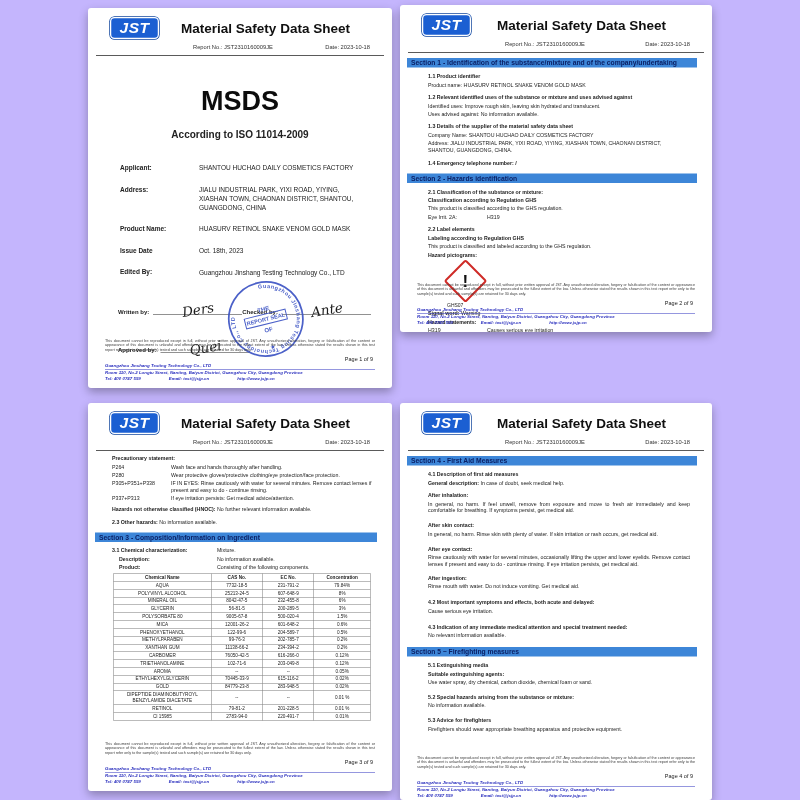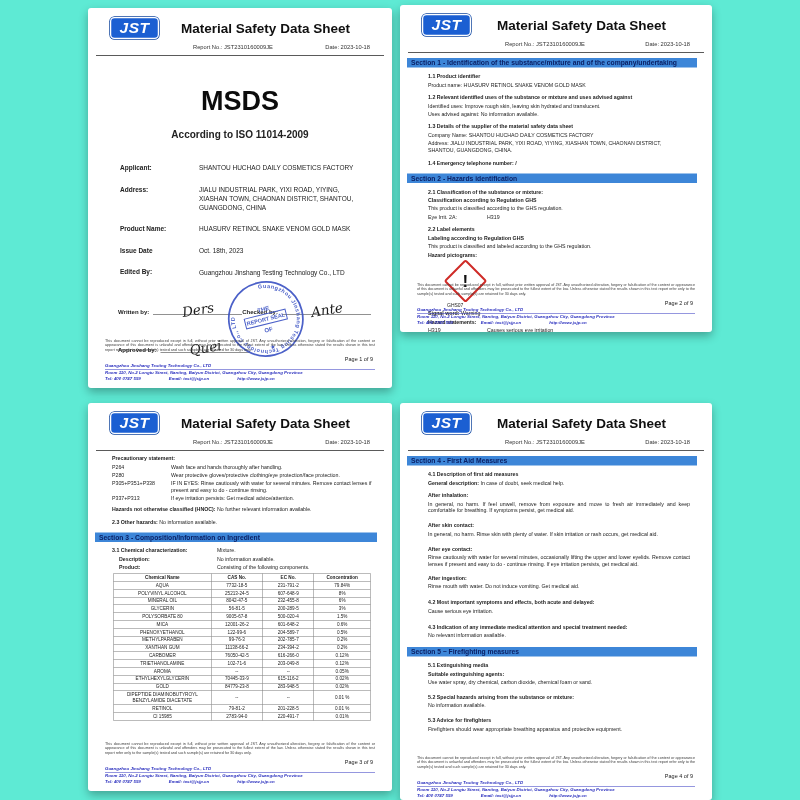--- a/index.html
+++ b/index.html
@@ -1,16 +1,16 @@
 <!DOCTYPE html>
 <html><head>
 <meta charset="utf-8">
 <style>
   html,body{margin:0;padding:0;background:#f2f2f2;font-family:"Liberation Sans",sans-serif;}
-  #canvas{position:relative;width:800px;height:800px;background:#5eead4;overflow:hidden;}
+  #canvas{position:relative;width:800px;height:800px;background:#c4b5fd;overflow:hidden;}
   .page{position:absolute;background:#fff;border-radius:3px;box-shadow:0 4px 10px rgba(0,0,0,.30);overflow:hidden;}
   .inner{position:relative;transform:scale(.5);transform-origin:0 0;color:#222;}
   
   .hdr{display:flex;align-items:center;padding:18px 40px 0 44px;}
   .logo{background:#1b5fd2;color:#fff;font-weight:bold;font-style:italic;border-radius:9px;
         width:98px;height:44px;font-size:31px;display:flex;align-items:center;justify-content:center;
         letter-spacing:1px;box-shadow:inset 0 0 0 2.5px #fff,0 0 0 1.5px #14489e;}
   .doc-title{flex:1;text-align:center;font-size:27px;font-weight:bold;color:#101010;}
   .hdr-meta{display:flex;align-items:center;padding:10px 44px 8px 210px;font-size:11.5px;color:#333;}
   .hdr-meta .date{margin-left:auto;}

